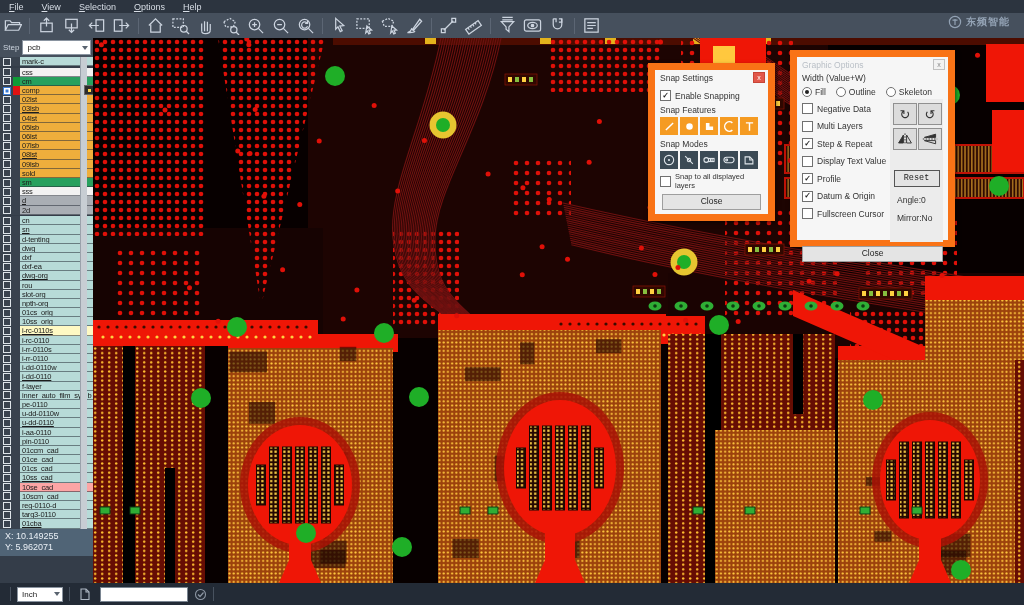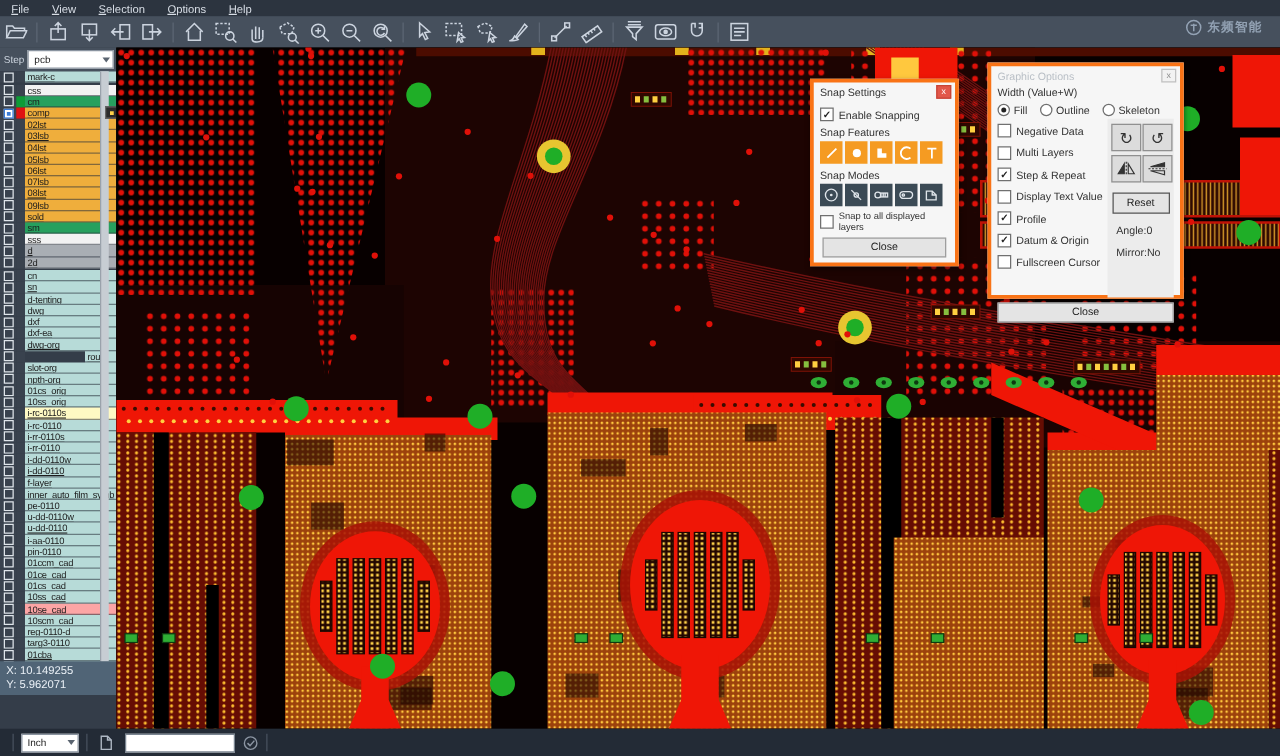--- a/index.html
+++ b/index.html
@@ -46,21 +46,21 @@
   
   #bottombar{position:absolute;left:0;top:583px;width:1024px;height:22px;background:#232b36;
              display:flex;align-items:center;color:#aeb8c4;}
   .bsep{width:1px;height:14px;background:#48525f;margin:0 6px;}
   #unit-select{width:38px;height:13px;}
   #newfile-icon{margin:0 2px;}
   #command-input{width:80px;height:13px;background:#fff;border:1px solid #7a8591;font-size:9px;
                  padding:0 3px;color:#222;margin-left:6px;}
   #apply-icon{margin-left:6px;}
   
-  .dialog{position:absolute;background:#f6f6f6;border:3px solid #f97316;box-shadow:1px 2px 4px rgba(0,0,0,.5);
+  .dialog{position:absolute;background:#f6f6f6;border:7px solid #f97316;box-shadow:1px 2px 4px rgba(0,0,0,.5);
           font-size:8.5px;color:#333;}
   .dtitle{height:13px;display:flex;align-items:center;justify-content:space-between;padding:1px 3px 0 5px;}
   #snap-dialog{left:648px;top:63px;width:113px;height:144px;}
   #snap-dialog .dtitle span{font-size:8.5px;color:#333;}
   .closebox{width:10px;height:9px;display:flex;align-items:center;justify-content:center;
             font-size:7px;line-height:7px;}
   #snap-close{background:#e2574a;color:#fff;border:1px solid #c74437;}
   .dbody{padding:3px 5px;}
   .chkrow{display:flex;align-items:center;margin:3px 0;}
   .chk{width:9px;height:9px;background:#fff;border:1px solid #707070;margin-right:4px;flex:none;
@@ -79,21 +79,21 @@
   .radio{display:flex;align-items:center;gap:3px;}
   .rdot{width:8px;height:8px;border:1px solid #707070;border-radius:50%;background:#fff;position:relative;flex:none;}
   .rdot.on:after{content:"";position:absolute;left:2px;top:2px;width:4px;height:4px;border-radius:50%;background:#222;}
   #graphic-cols{display:flex;padding:0 5px;}
   #graphic-checks{width:88px;}
   #graphic-checks .chkrow{height:15.5px;margin:2px 0;}
   #transform-panel{flex:1;background:#ececec;margin-left:2px;padding:4px 3px;height:143px;box-sizing:border-box;}
   #tgrid{display:grid;grid-template-columns:22px 22px;gap:3px;justify-content:center;}
   .tbtn2{width:22px;height:20px;background:#dcdcdc;border:1px solid #909090;display:flex;align-items:center;
          justify-content:center;font-size:13px;color:#333;}
-  #reset-btn{margin:8px auto 0;width:44px;height:15px;line-height:14px;border:1px solid #555;}
+  #reset-btn{margin:20px auto 0;width:44px;height:15px;line-height:14px;border:1px solid #555;font-family:Liberation Mono, monospace;}
   #angle-text,#mirror-text{margin:8px 0 0 4px;color:#333;}
   #graphic-close-btn{margin:4px 5px 0;}
 </style>
 </head>
 <body>
 
 <div id="app">
 
   <div id="menubar">
       <span class="menu-item"><span class="u">F</span>ile</span>
@@ -434,21 +434,21 @@
           <span class="cbox"></span>
         </span>
         <span class="lsw"></span>
         <span class="lname" style="background: rgb(183, 219, 216);">dwg-org</span>
       </div>
       <div class="lrow">
         <span class="lcb">
           <span class="cbox"></span>
         </span>
         <span class="lsw"></span>
-        <span class="lname" style="background: rgb(183, 219, 216); margin-left: 48px;">rou</span>
+        <span class="lname" style="background: rgb(183, 219, 216);">rou</span>
       </div>
       <div class="lrow">
         <span class="lcb">
           <span class="cbox"></span>
         </span>
         <span class="lsw"></span>
         <span class="lname" style="background: rgb(183, 219, 216);">slot-org</span>
       </div>
       <div class="lrow">
         <span class="lcb">

